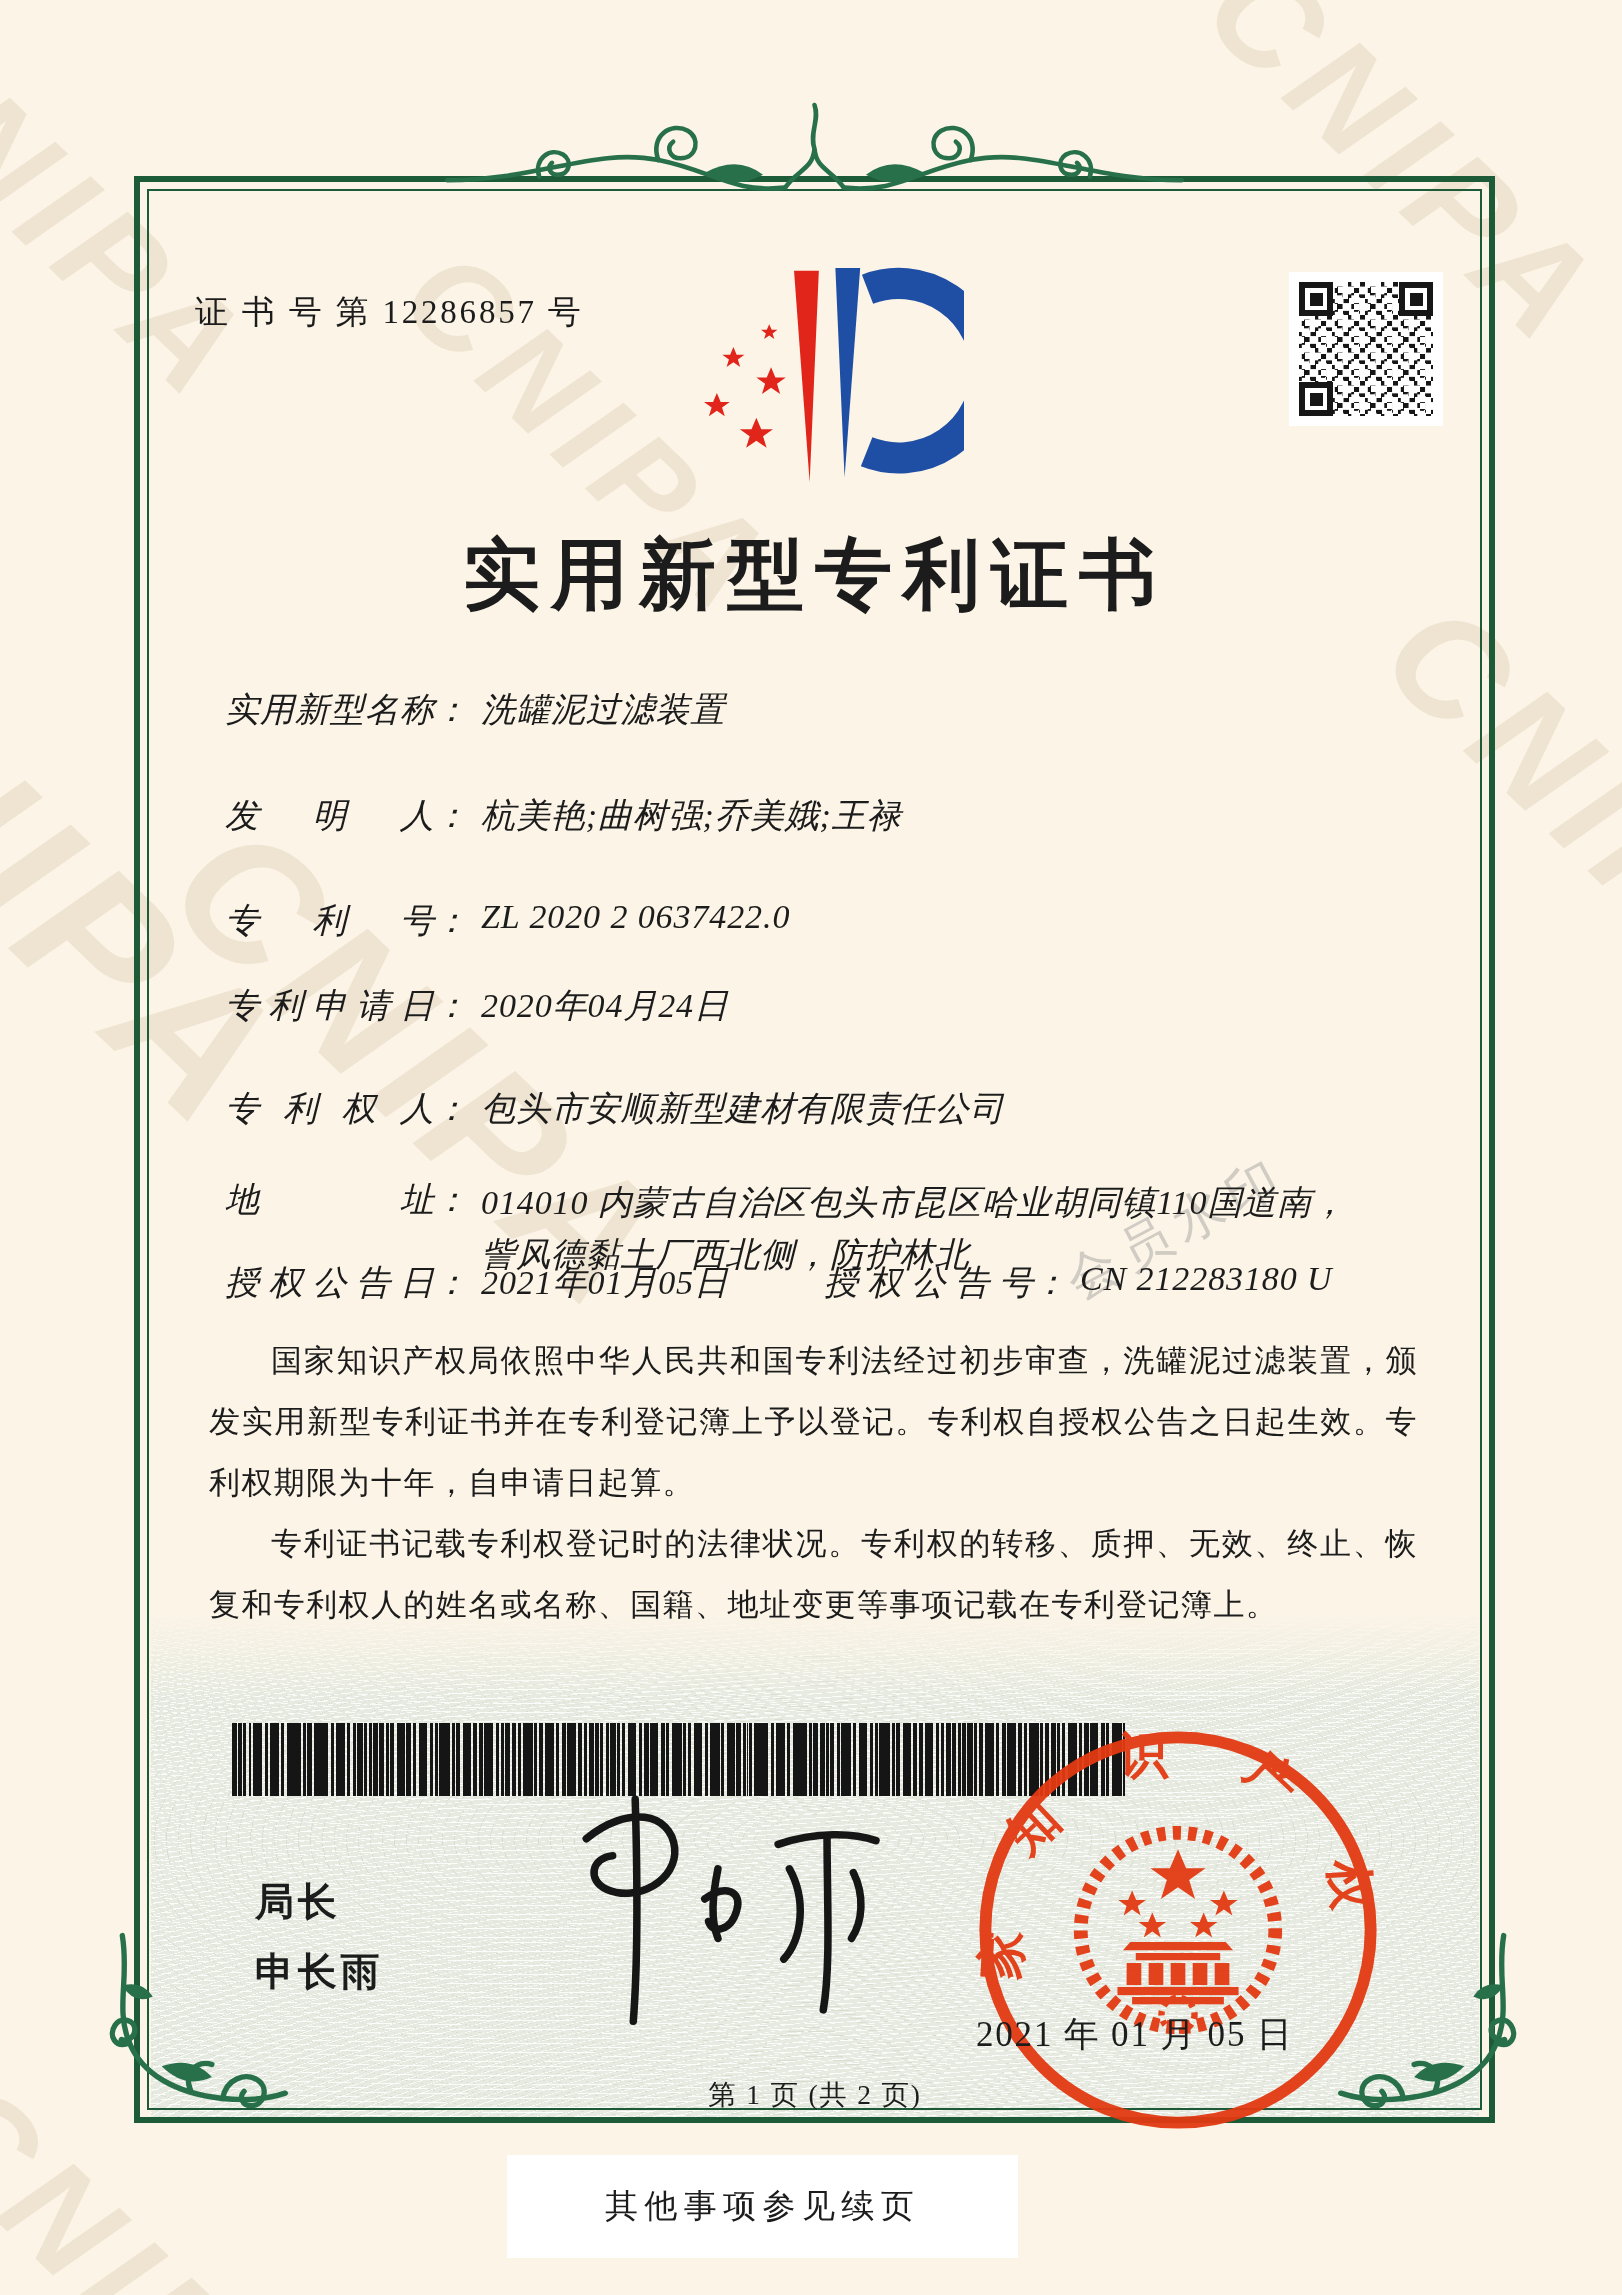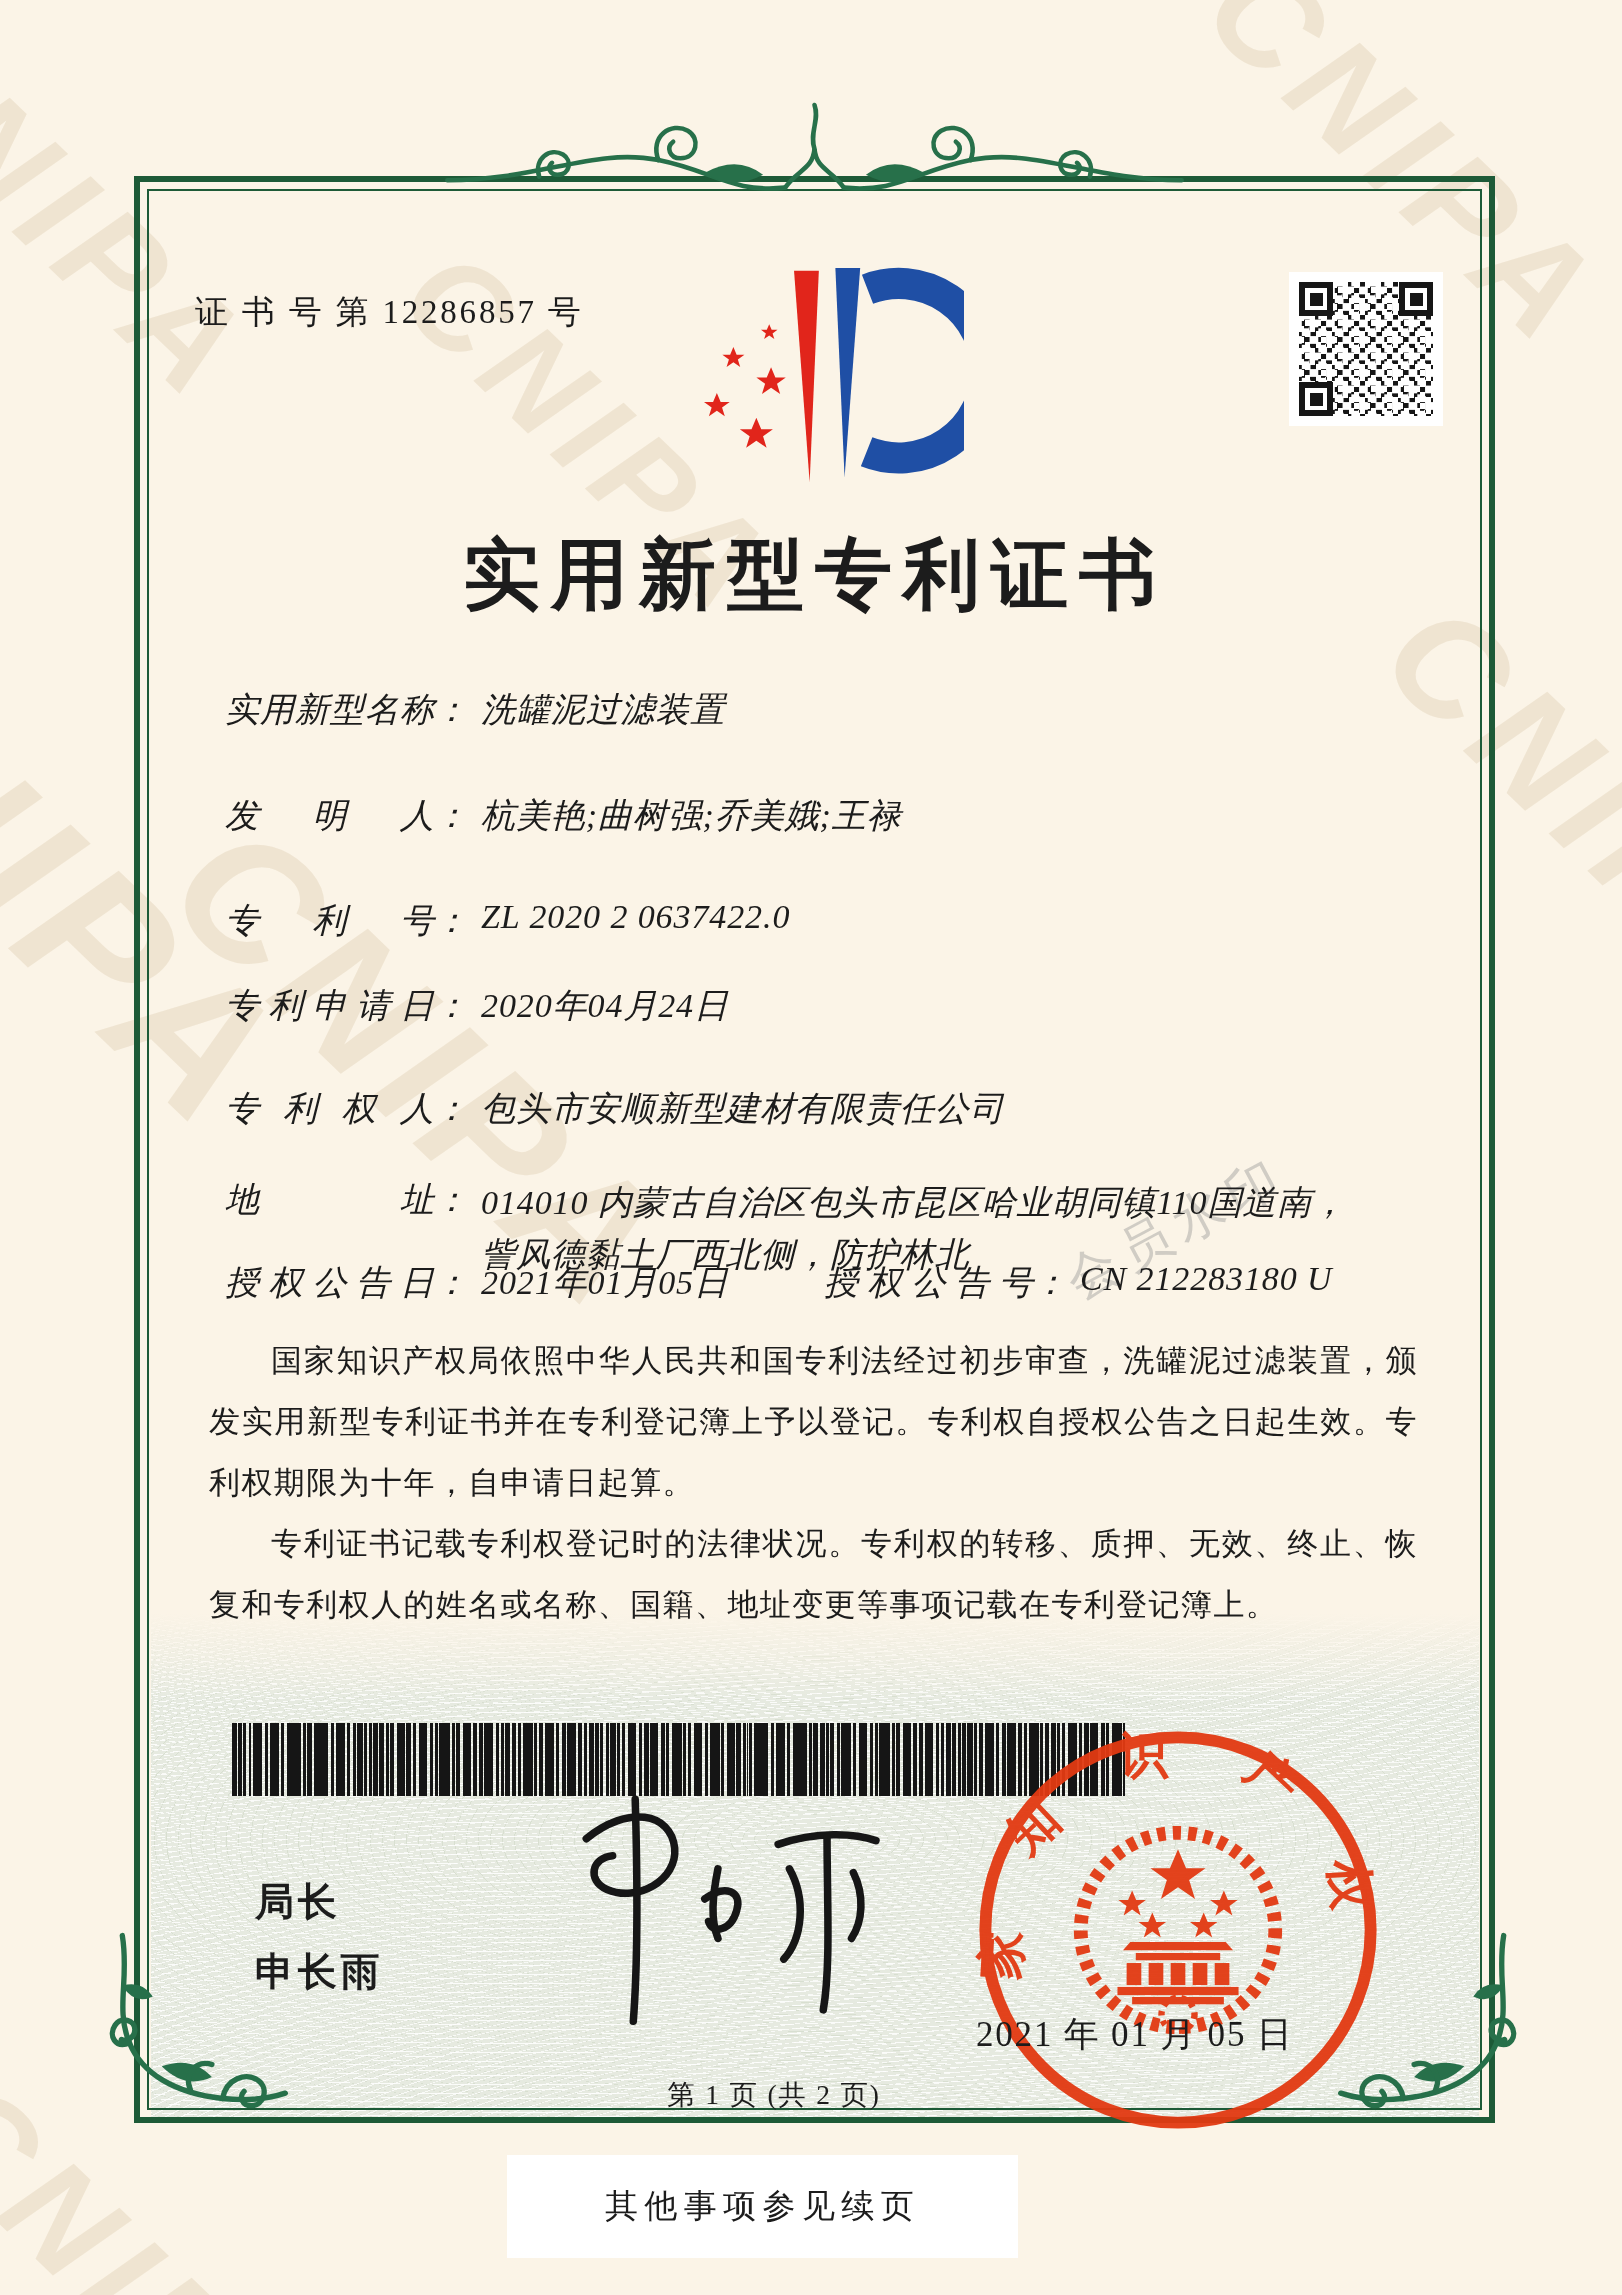--- a/index.html
+++ b/index.html
@@ -59,21 +59,21 @@
   .barcode{position:absolute;left:232px;top:1723px;width:893px;height:73px;z-index:4;
       background-image:
         repeating-linear-gradient(90deg,#151515 0 2.8px,rgba(0,0,0,0) 2.8px 5.5px),
         repeating-linear-gradient(90deg,#151515 0 1.8px,rgba(0,0,0,0) 1.8px 8.3px),
         repeating-linear-gradient(90deg,#151515 0 4.6px,rgba(0,0,0,0) 4.6px 21px);}
   .signoff{position:absolute;left:241px;z-index:4;font-family:"Liberation Sans","DejaVu Sans",sans-serif;
       font-weight:700;font-size:39px;letter-spacing:3.7px;margin-left:14px;}
   .signature{position:absolute;left:496px;top:1777px;width:395px;height:257px;z-index:4;}
   .seal{position:absolute;left:967px;top:1719px;width:422px;height:422px;z-index:5;opacity:0.95;}
   .seal-date{position:absolute;left:976px;top:2011px;font-size:35px;letter-spacing:1.8px;z-index:6;white-space:nowrap;}
-  .page-info{position:absolute;left:774px;top:2077px;transform:translateX(-50%);font-size:27.5px;
+  .page-info{position:absolute;left:815px;top:2077px;transform:translateX(-50%);font-size:27.5px;
       letter-spacing:1.8px;z-index:4;white-space:nowrap;}
   .cont-strip{position:absolute;left:507px;top:2155px;width:511px;height:103px;background:#fff;
       z-index:4;display:flex;align-items:center;justify-content:center;}
   .cont-strip span{font-size:33px;letter-spacing:6.4px;}
 </style>
 </head>
 <body>
 
 <div class="page">
 

